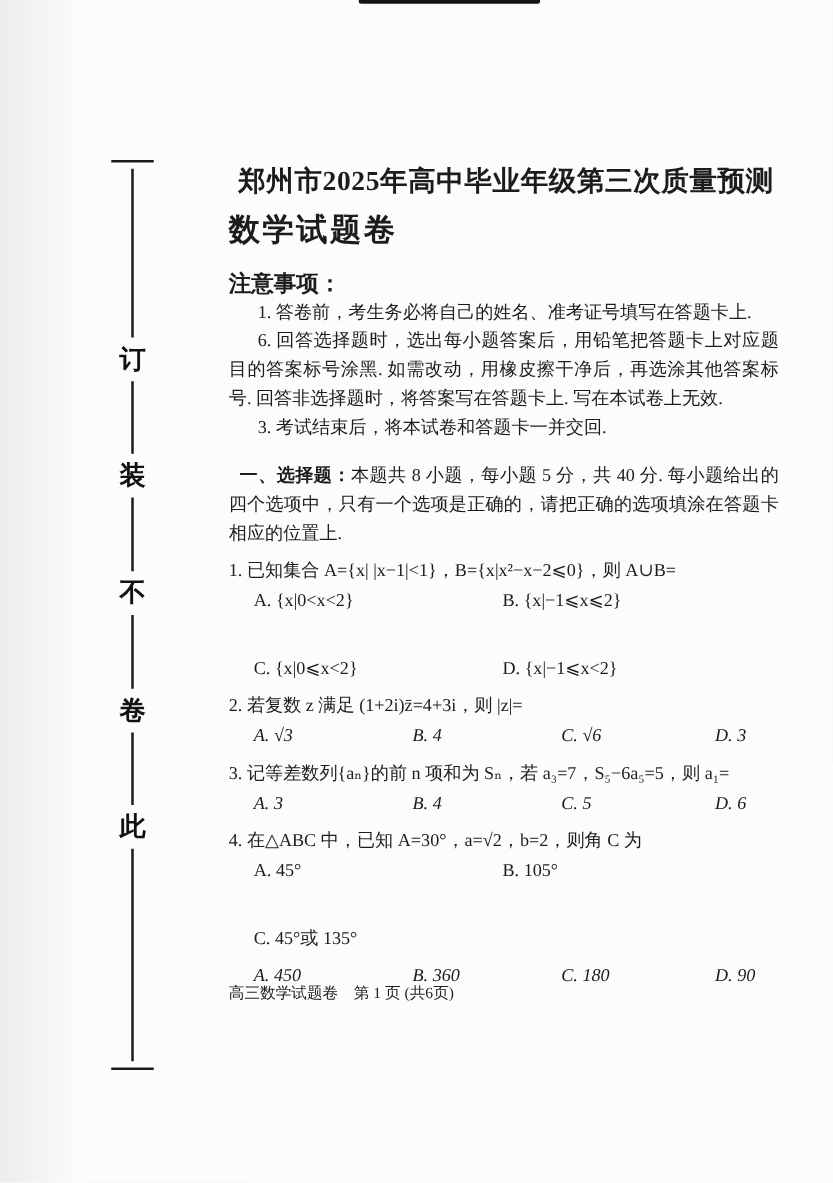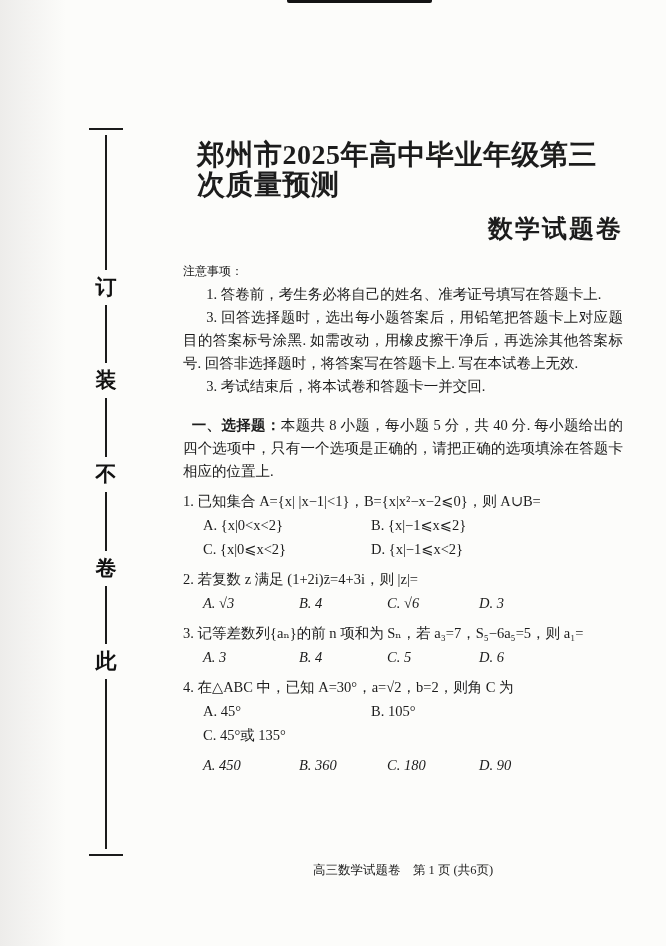--- a/index.html
+++ b/index.html
@@ -36,44 +36,44 @@
   .bchar{
     font-size:21px;font-weight:600;line-height:1;
     padding:2px 0;flex:0 0 auto;color:#111;
   }
   
   .content{
     position:absolute;left:183px;top:126px;width:440px;
     font-size:14.5px;line-height:23px;text-align:justify;
   }
   h1.title{
-    font-size:28px;line-height:30px;font-weight:700;
-    text-align:left;margin:14px;letter-spacing:0.5px;
+    font-size:22px;line-height:30px;font-weight:700;
+    text-align:right;margin:4px;letter-spacing:0.5px;
   }
   h2.subtitle{
     font-size:25px;line-height:30px;font-weight:700;
-    text-align:right;margin:10px 0 16px;letter-spacing:2px;
+    text-align:left;margin:10px 0 16px;letter-spacing:2px;
   }
   p{margin:0;}
-  .notice-head{font-weight:400;font-size:12px;margin-top:6px;}
+  .notice-head{font-weight:700;font-size:18px;margin-top:6px;}
   .notice-item{text-indent:1.6em;}
   .section{margin-top:16px;text-indent:0.6em;font-family:Liberation Serif, serif;}
   .section .label{font-weight:700;}
   .question{margin-top:7px;}
   .stem{text-indent:0;}
   .opts{
     display:grid;margin:1px 0 1px 0;padding-left:20px;
-    column-gap:0;row-gap:1px;
+    column-gap:0;row-gap:1px;gap:31px;
   }
   .opts.two{grid-template-columns:168px 1fr;}
   .opts.four{grid-template-columns:96px 88px 92px 1fr;font-style:italic;}
   .opt{white-space:nowrap;}
   .footer{
-    position:absolute;left:183px;top:862px;width:440px;
-    text-align:center;font-size:12.5px;color:#222;
+    position:absolute;left:183px;top:786px;width:440px;
+    text-align:left;font-size:12.5px;color:#222;
   }
 </style>
 </head>
 <body>
 
 <div class="page">
 
   <div class="left-shade"></div>
   <div class="scan-artifact"></div>
 
@@ -93,21 +93,21 @@
     <div class="cap"></div>
   </div>
 
   <div class="content">
 
     <h1 class="title">郑州市2025年高中毕业年级第三次质量预测</h1>
     <h2 class="subtitle">数学试题卷</h2>
 
     <p class="notice-head">注意事项：</p>
     <p class="notice-item">1. 答卷前，考生务必将自己的姓名、准考证号填写在答题卡上.</p>
-    <p class="notice-item">3. 回答选择题时，选出每小题答案后，用铅笔把答题卡上对应题目的答案标号涂黑. 如需改动，用橡皮擦干净后，再选涂其他答案标号. 回答非选择题时，将答案写在答题卡上. 写在本试卷上无效.</p>
+    <p class="notice-item">6. 回答选择题时，选出每小题答案后，用铅笔把答题卡上对应题目的答案标号涂黑. 如需改动，用橡皮擦干净后，再选涂其他答案标号. 回答非选择题时，将答案写在答题卡上. 写在本试卷上无效.</p>
     <p class="notice-item">3. 考试结束后，将本试卷和答题卡一并交回.</p>
 
     <p class="section"><span class="label">一、选择题：</span><span>本题共 8 小题，每小题 5 分，共 40 分. 每小题给出的四个选项中，只有一个选项是正确的，请把正确的选项填涂在答题卡相应的位置上.</span></p>
 
     <div class="question">
       <p class="stem">1. 已知集合 A={x| |x−1|&lt;1}，B={x|x²−x−2⩽0}，则 A∪B=</p>
       <div class="opts two">
         <span class="opt">A. {x|0&lt;x&lt;2}</span>
         <span class="opt">B. {x|−1⩽x⩽2}</span>
         <span class="opt">C. {x|0⩽x&lt;2}</span>

